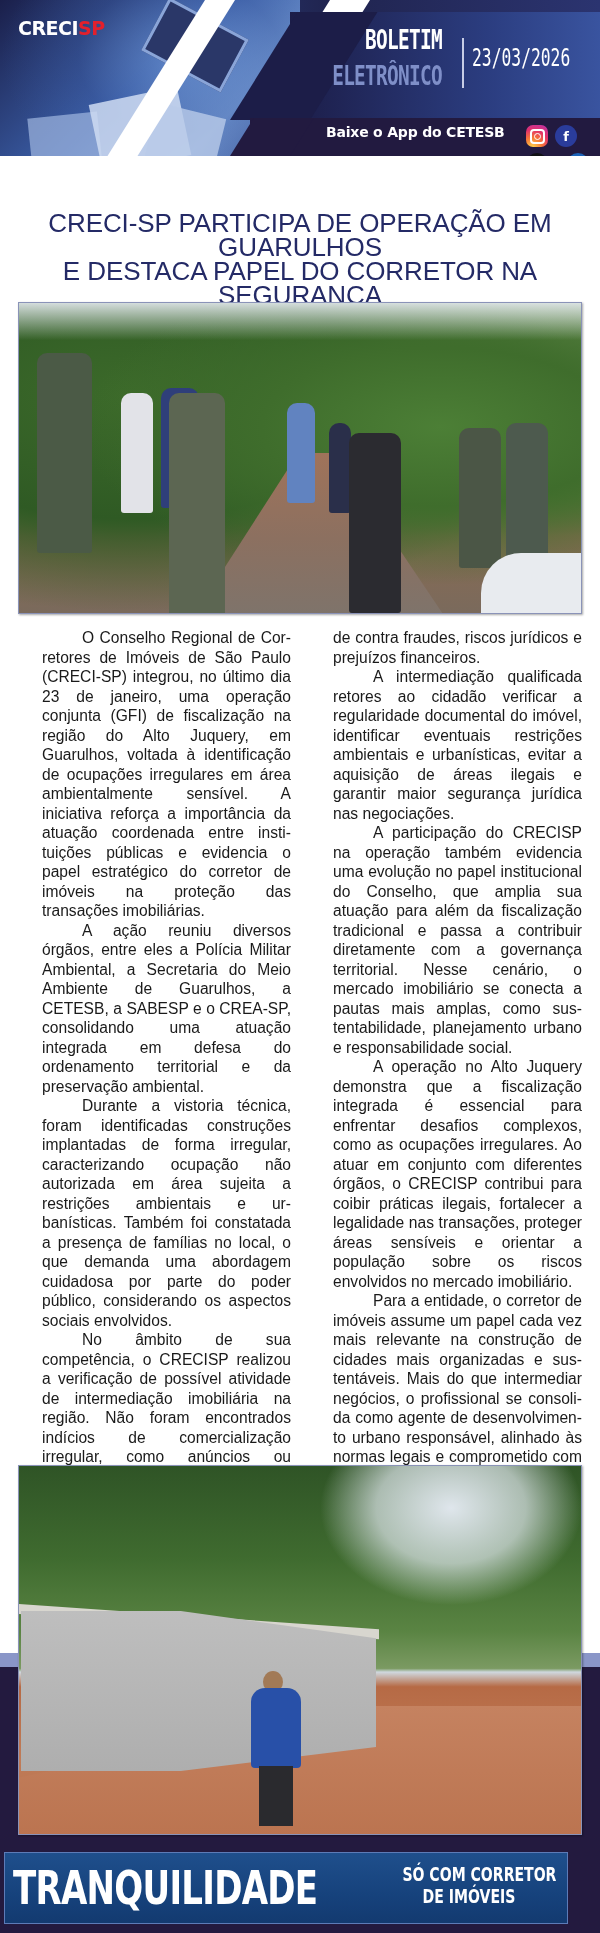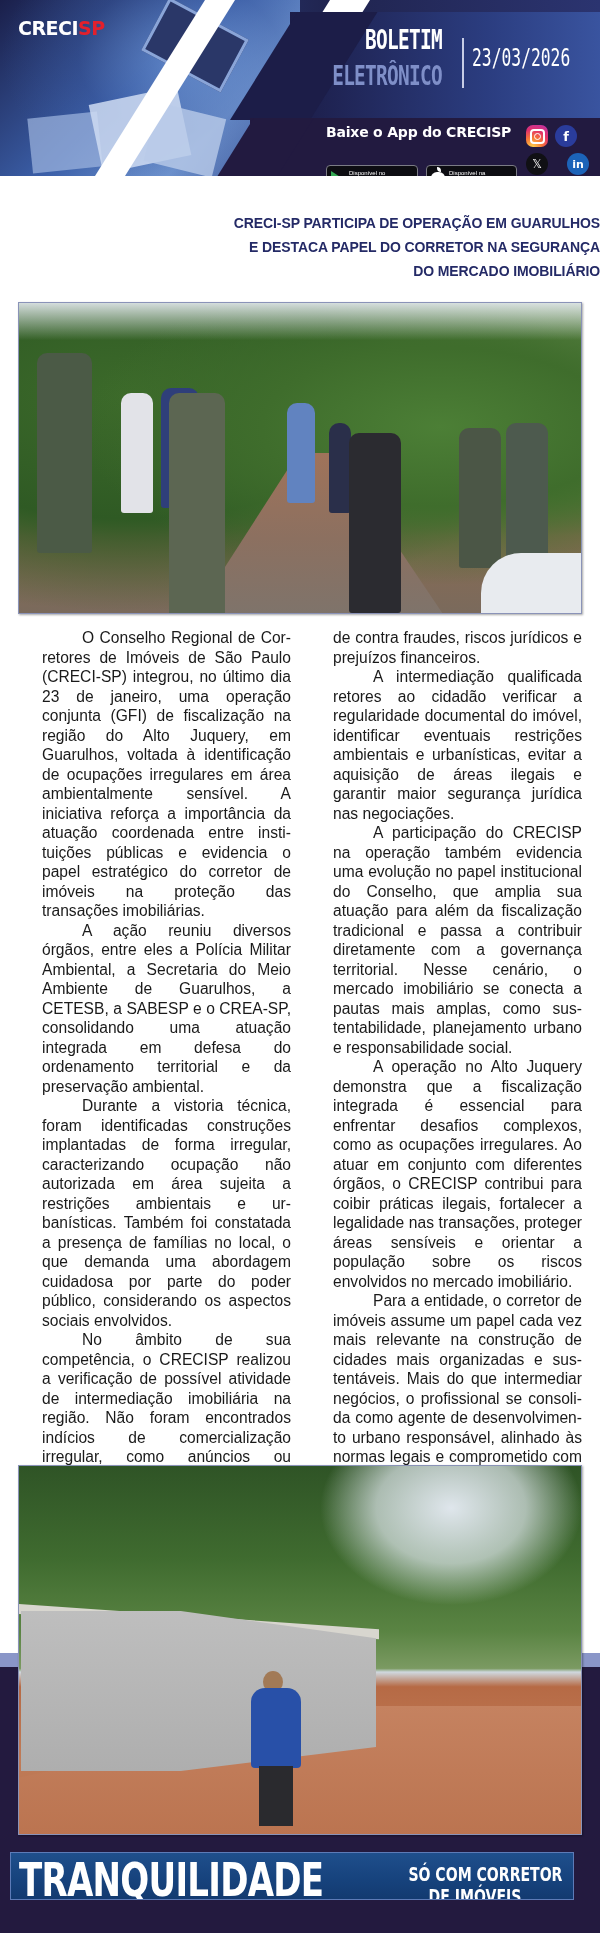--- a/index.html
+++ b/index.html
@@ -1,21 +1,21 @@
 <!DOCTYPE html>
 <html><head>
 <meta charset="utf-8">
 <style>
   * { box-sizing: border-box; margin: 0; padding: 0; }
   html, body { width: 600px; background: #ffffff; }
   body { font-family: "Liberation Sans", sans-serif; position: relative; width: 600px; height: 1933px; overflow: hidden; }
 
   
   .header {
-    position: absolute; left: 0; top: 0; width: 600px; height: 176px;
+    position: absolute; left: 0; top: 0; width: 600px; height: 156px;
     background: linear-gradient(90deg, #1b1d44 0%, #2a3a78 30%, #20244f 55%, #2b3470 100%);
     overflow: hidden;
   }
   .header .photo-bg {
     position: absolute; left: 0; top: 0; width: 300px; height: 190px;
     background:
       radial-gradient(ellipse at 60% 30%, rgba(120,160,220,0.55) 0%, rgba(60,90,160,0.25) 40%, rgba(20,25,60,0) 70%),
       linear-gradient(135deg, #1a1f4a 0%, #3b5fa8 45%, #6f94cf 70%, #2c3f82 100%);
   }
   .header .paper1 { position:absolute; left:95px; top:95px; width:90px; height:70px; background:#cfdcf2; transform:rotate(-12deg); opacity:.85; }
@@ -91,22 +91,22 @@
   }
   .social.ig { left: 526px; top: 125px; background: radial-gradient(circle at 30% 100%, #fdd24c 0%, #f77737 35%, #e1306c 65%, #b634b3 100%); border-radius: 7px; }
   .social.ig::before { content:""; width: 11px; height: 11px; border: 2px solid #fff; border-radius: 4px; position:absolute; }
   .social.ig::after { content:""; width: 5px; height: 5px; border: 1.5px solid #fff; border-radius: 50%; position:absolute; }
   .social.fb { left: 555px; top: 125px; background: #2a3c9b; }
   .social.x  { left: 526px; top: 153px; background: #101014; font-size: 12px; font-weight: normal; }
   .social.li { left: 567px; top: 153px; background: #1c63b8; font-size: 11px; }
 
   
   .headline {
-    position: absolute; left: 0; top: 211px; width: 600px; text-align: right;
-    color: #242a66; font-weight: bold; font-size: 14px; line-height: 24px;
+    position: absolute; left: 0; top: 211px; width: 600px; text-align: center;
+    color: #242a66; font-weight: normal; font-size: 26px; line-height: 24px;
     font-family: "Liberation Sans", sans-serif; letter-spacing: -0.1px;
   }
 
   
   .photo {
     position: absolute; border: 1px solid #8a93b8; box-shadow: 1px 1px 2px rgba(0,0,0,0.35); overflow: hidden;
   }
   .photo1 {
     left: 18px; top: 302px; width: 564px; height: 312px;
     background:
@@ -140,23 +140,23 @@
   }
   .col.left { left: 18px; }
   .col.right { left: 309px; }
   .col p { text-indent: 40px; margin-left: 24px; }
   .col p.cont { text-indent: 0; }
 
   
   .footer-lightband { position: absolute; left: 0; top: 1653px; width: 600px; height: 14px; background: #8a96c8; }
   .footer-bg { position: absolute; left: 0; top: 1667px; width: 600px; height: 266px; background: #231a3f; }
   .footer-banner {
-    position: absolute; left: 10px; top: 1852px; width: 564px; height: 48px;
+    position: absolute; left: 4px; top: 1852px; width: 564px; height: 72px;
     background: linear-gradient(180deg, #1f4f8c 0%, #16427c 60%, #133a70 100%);
-    border: 1px solid #5d7bb7; display: flex; align-items: flex-start; overflow: hidden;
+    border: 1px solid #5d7bb7; display: flex; align-items: center; overflow: hidden;
   }
   .footer-banner .big {
     font-family: "DejaVu Sans", sans-serif; font-weight: bold; color: #ffffff;
     font-size: 46px; letter-spacing: -1px; margin-left: 8px; transform: scaleX(0.74); transform-origin: left; white-space: nowrap; width: 360px;
   }
   .footer-banner .small {
     position: absolute; left: 374px; top: 10px; width: 180px; text-align: center;
     font-family: "DejaVu Sans", sans-serif; font-weight: bold; color: #ffffff; font-size: 19px; line-height: 22px;
     transform: scaleX(0.74); transform-origin: center; white-space: nowrap;
   }
@@ -179,21 +179,21 @@
 
   <div class="logo">
     <span class="w">CRECI</span><span class="r">SP</span>
   </div>
 
   <div class="boletim">BOLETIM</div>
   <div class="eletronico">ELETRÔNICO</div>
   <div class="divider-v"></div>
   <div class="date">23/03/2026</div>
 
-  <div class="app-title">Baixe o App do CRECISP</div>
+  <div class="app-title">Baixe o App do CETESB</div>
 
   <div class="store-btn gp">
     <span class="gp-icon"></span>
     <span>
       <span class="sm">Disponível no</span>
       <span class="lg">Google Play</span>
     </span>
   </div>
   <div class="store-btn as">
     <span class="apple-icon"></span>

